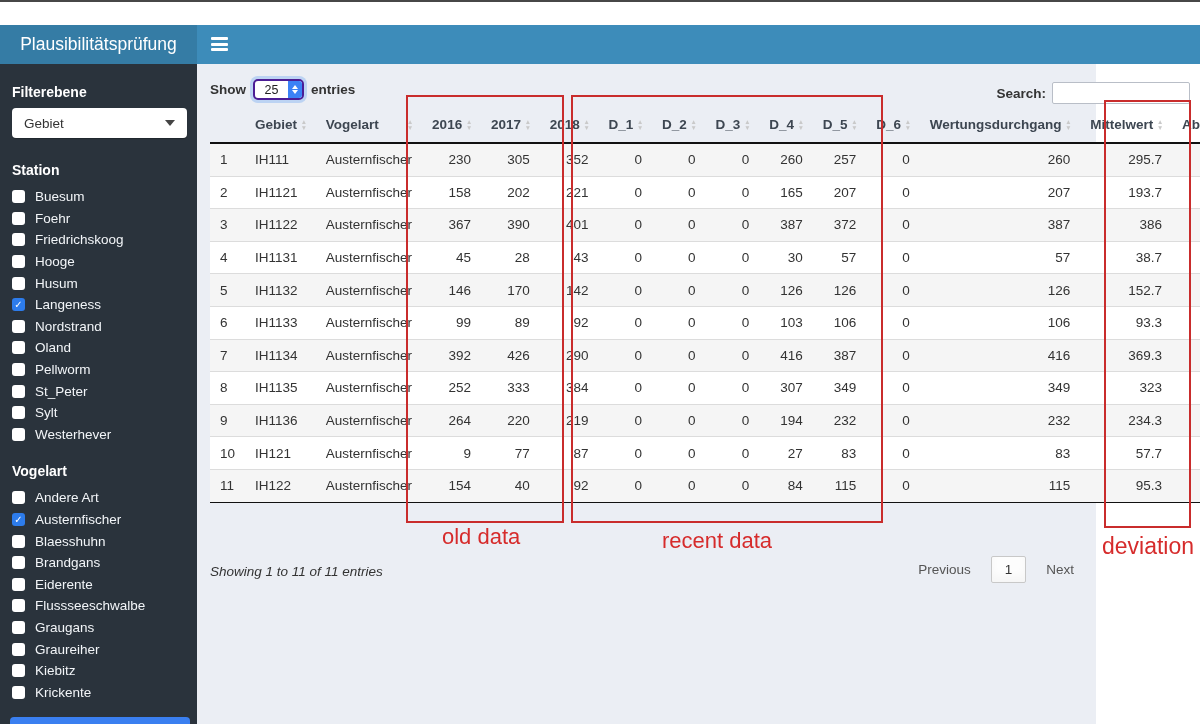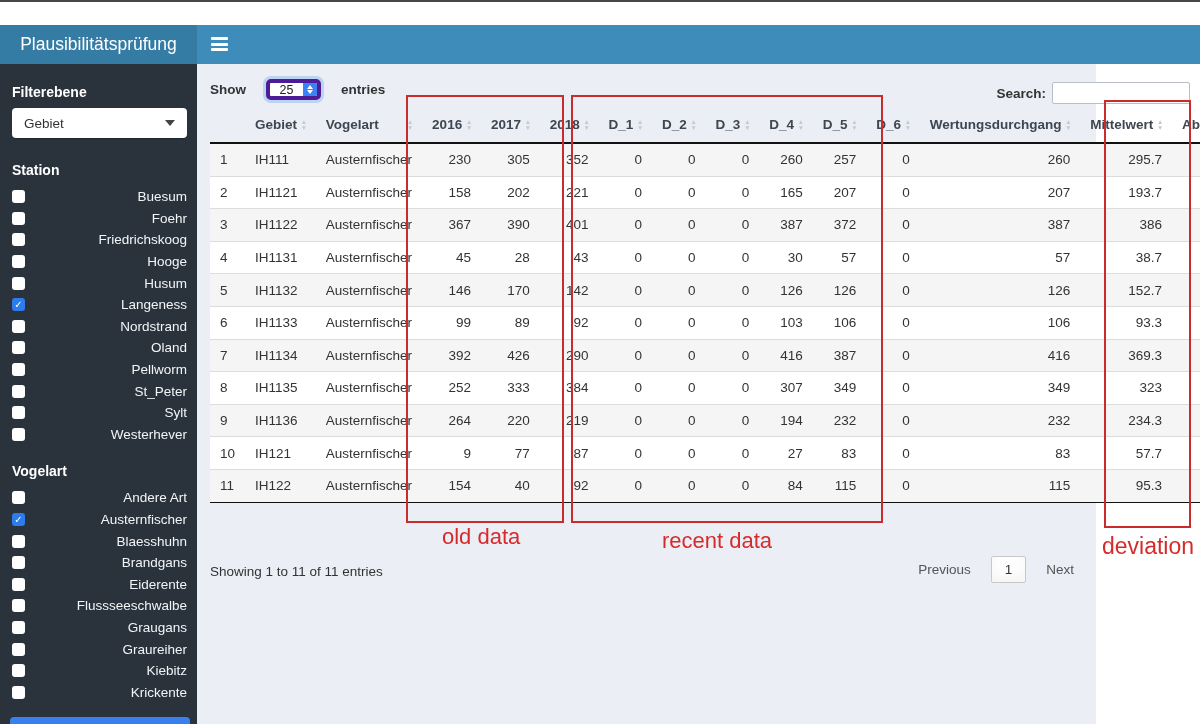--- a/index.html
+++ b/index.html
@@ -21,35 +21,35 @@
   
   .sidebar { position:absolute; left:0; top:64px; width:197px; height:660px; background:#2a333c;
     color:#fff; padding:20px 10px 6px 12px; }
   .side-label { font-weight:bold; font-size:14px; margin-bottom:8px; }
   .side-select { background:#fff; color:#333; border-radius:4px; height:30px; width:175px;
     display:flex; align-items:center; padding:0 12px; font-size:13.5px; margin-bottom:24px;
     justify-content:space-between; cursor:pointer; box-shadow:0 1px 1px rgba(0,0,0,.25); }
   .caret-down { width:0; height:0; border-left:5px solid transparent; border-right:5px solid transparent;
     border-top:6px solid #444; }
   .chk-list { margin-bottom:18px; }
-  .chk-row { display:flex; align-items:center; height:21.6px; cursor:pointer;justify-content:space-between; }
+  .chk-row { display:flex; align-items:center; height:21.6px; cursor:pointer; }
   .chk-box { width:13px; height:13px; border-radius:3px; background:#fff; margin-right:10px; flex:0 0 auto;
     display:flex; align-items:center; justify-content:center; font-size:10px; color:#fff; line-height:1; }
   .chk-box.checked { background:#2d7ceb; }
   .chk-label { font-size:13.5px; color:#f2f5f8; }
   .partial-btn { position:absolute; left:10px; top:717px; width:180px; height:7px;
     background:#3a7ff0; border-radius:4px 4px 0 0; }
 
   
   .main { position:absolute; left:197px; top:64px; width:899px; height:660px; background:#ebeef4; }
 
   .dt-controls { position:absolute; left:13px; top:15px; width:980px; height:30px; font-size:13.5px; color:#333; }
   .show-wrap { position:absolute; left:0; top:0; display:flex; align-items:center; font-weight:bold; }
-  .len-select { display:flex; align-items:center; margin:0 20px; border-radius:5px; background:#fff;
-    border:4px solid #4c1d95; box-shadow:0 0 0 3px rgba(100,160,240,.35); overflow:hidden; cursor:pointer; height:21px;}
+  .len-select { display:flex; align-items:center; margin:0 7px; border-radius:5px; background:#fff;
+    border:2px solid #4c1d95; box-shadow:0 0 0 3px rgba(100,160,240,.35); overflow:hidden; cursor:pointer; height:21px;}
   .len-val { width:33px; text-align:center; font-weight:normal; font-size:12.5px; color:#222; }
   .len-stepper { width:14px; height:21px; background:#3b82f6; display:flex; flex-direction:column;
     align-items:center; justify-content:center; gap:1px; }
   .len-stepper i { width:0; height:0; border-left:3.5px solid transparent; border-right:3.5px solid transparent; }
   .len-stepper .up { border-bottom:4px solid #fff; }
   .len-stepper .dn { border-top:4px solid #fff; }
   .search-wrap { position:absolute; right:0; top:3px; display:flex; align-items:center; }
   .search-label { font-weight:bold; margin-right:6px; }
   .search-input { width:138px; height:22px; border:1px solid #b9bec7; background:#fff; border-radius:2px;
     font-size:13px; padding:0 5px; outline:none; }
@@ -64,21 +64,21 @@
   .dt .sort-icon { display:inline-flex; flex-direction:column; margin-left:auto; padding-left:5px;
     color:#c9c9c9; font-size:7.5px; line-height:5.5px; }
   .dt th.num .sort-icon { margin-left:0; padding-left:5px; }
   .dt td { padding:8.3px 10px; border-top:1px solid #dcdcdc; white-space:nowrap; }
   .dt tr:first-child td { border-top:none; }
   .dt tbody tr:nth-child(odd) td { background:#f5f5f5; }
   .dt tbody tr:nth-child(even) td { background:#ffffff; }
   .dt td.num { text-align:right; }
   .dt tbody { border-bottom:1px solid #111; }
 
-  .dt-footer-info { position:absolute; left:13px; top:500px; font-size:13.5px; color:#333; }
+  .dt-footer-info { position:absolute; left:13px; top:500px; font-size:13.5px; color:#333;font-style:italic; }
   .paginate { position:absolute; right:10px; top:492px; display:flex; align-items:center; font-size:13.5px; color:#555; }
   .page-prev, .page-next { padding:6px 12px; cursor:pointer; color:#555; }
   .page-num { margin:0 8px; padding:5px 13px; border:1px solid #c8c8c8; background:#fdfdfd;
     border-radius:2px; color:#333; cursor:pointer; box-shadow:inset 0 -6px 8px rgba(0,0,0,.03); }
 
   
   .anno-rect { position:absolute; border:2px solid #c92c2c; pointer-events:none; }
   .anno-label { position:absolute; color:#d62b2b; pointer-events:none; white-space:nowrap; }
 </style>
 </head>

